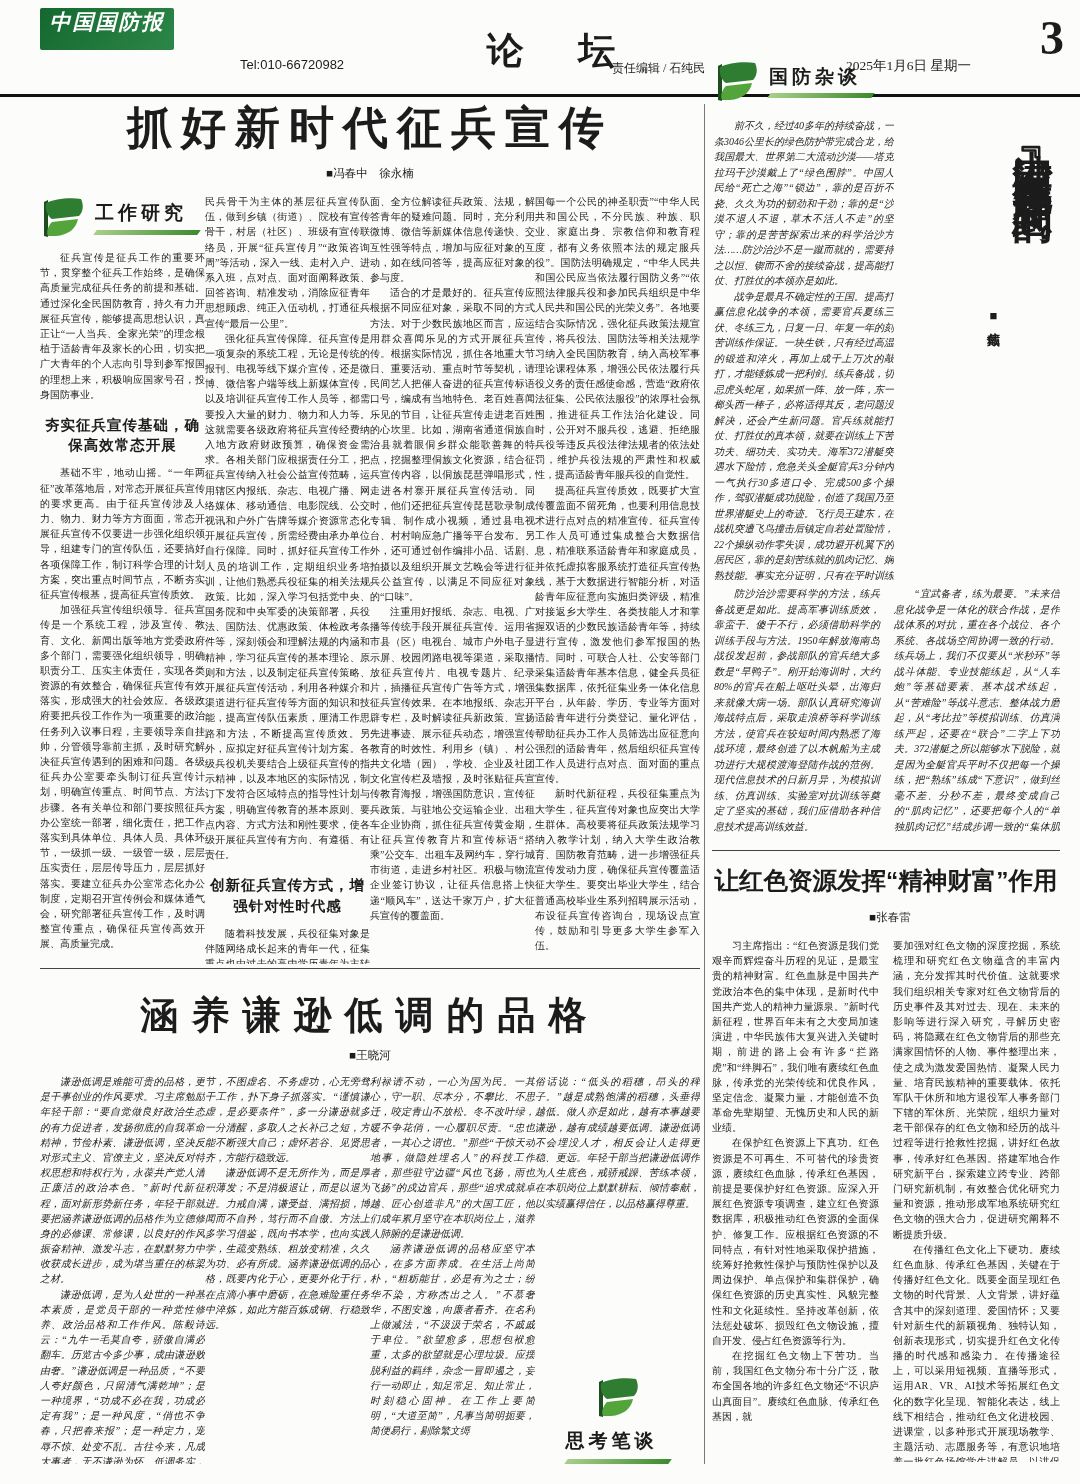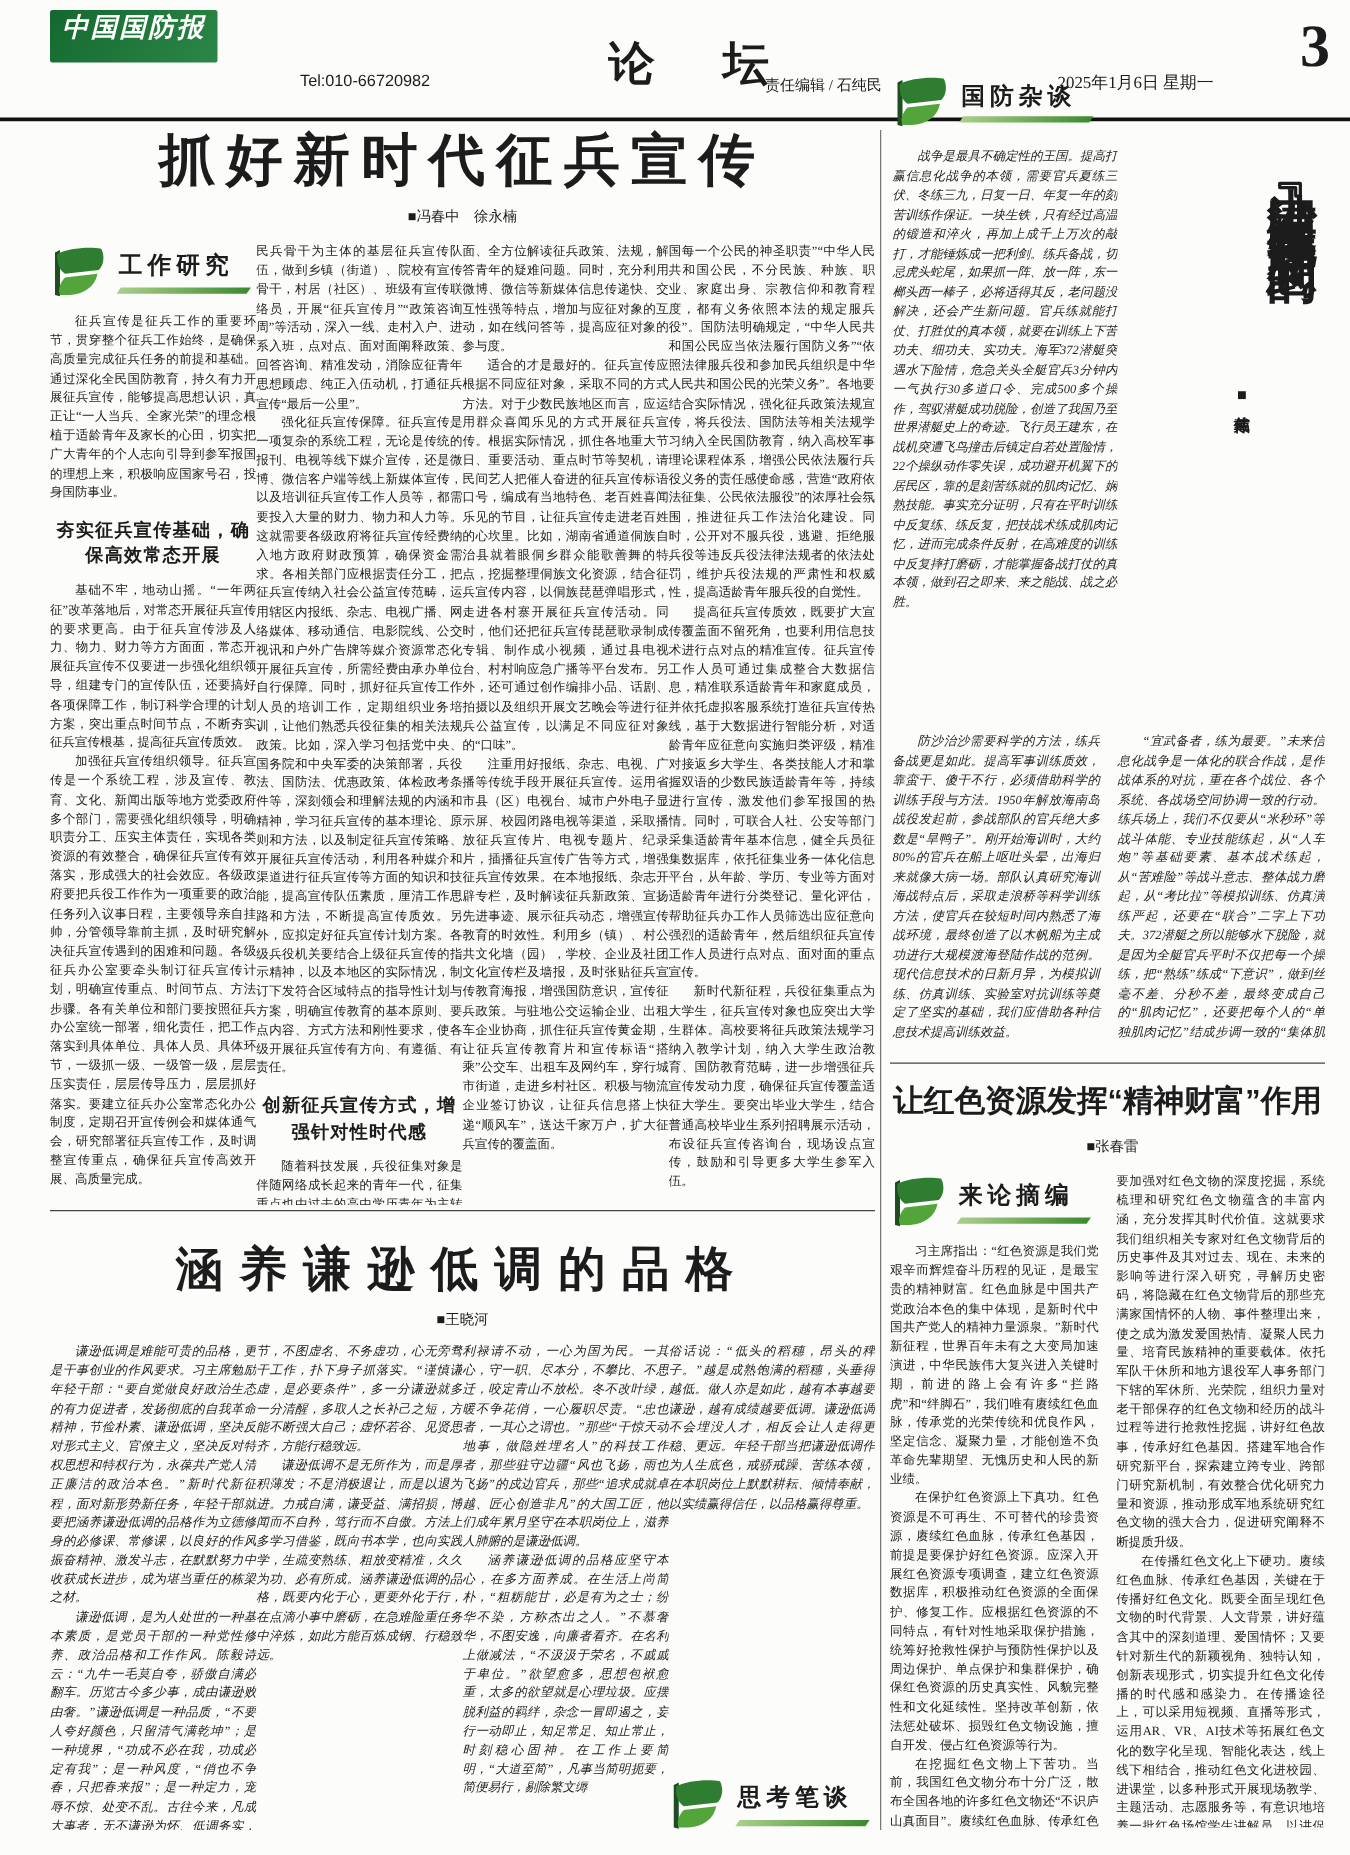--- a/index.html
+++ b/index.html
@@ -55,21 +55,21 @@
   .rr-byline{left:716px;top:910px;width:348px;text-align:center;font-size:11.5px;}
   .rr-cols{left:712px;top:938px;width:348px;height:524px;gap:14px;}
   
   .hm-rule{left:40px;top:968px;width:660px;height:1px;background:#444;}
   .hm-title{left:40px;top:990px;width:660px;text-align:center;font-size:38px;font-weight:bold;
             letter-spacing:13px;font-family:"Liberation Serif","DejaVu Serif",serif;}
   .hm-byline{left:40px;top:1048px;width:660px;text-align:center;font-size:11.5px;}
   .hm-cols{left:40px;top:1074px;width:660px;height:390px;}
   .hm-col4{display:flex;flex-direction:column;}
   .hm-col4 .listwrap{flex:1;overflow:hidden;}
-  .tk-badge{margin:10px 0 0 0;}
+  .tk-badge{margin:10px 0 0 0;flex-direction:column;}
 </style>
 </head>
 <body>
 
 <div class="page">
 
   <div class="abs masthead">
     <span>中国国防报</span>
   </div>
   <div class="abs tel">Tel:010-66720982</div>
@@ -138,51 +138,39 @@
       </svg>
     </span>
     <span class="badge-right">
       <span class="badge-text">国防杂谈</span>
       <span class="badge-swoosh"></span>
     </span>
   </div>
 
   <div class="abs dt-top">
     <div class="dt-textcol kai">
+        <p class="bodyp">前不久，经过40多年的持续奋战，一条3046公里长的绿色防护带完成合龙，给我国最大、世界第二大流动沙漠——塔克拉玛干沙漠戴上了“绿色围脖”。中国人民给“死亡之海”“锁边”，靠的是百折不挠、久久为功的韧劲和干劲；靠的是“沙漠不退人不退，草木不活人不走”的坚守；靠的是苦苦探索出来的科学治沙方法……防沙治沙不是一蹴而就的，需要持之以恒、锲而不舍的接续奋战，提高能打仗、打胜仗的本领亦是如此。</p>
         <p class="bodyp">战争是最具不确定性的王国。提高打赢信息化战争的本领，需要官兵夏练三伏、冬练三九，日复一日、年复一年的刻苦训练作保证。一块生铁，只有经过高温的锻造和淬火，再加上成千上万次的敲打，才能锤炼成一把利剑。练兵备战，切忌虎头蛇尾，如果抓一阵、放一阵，东一榔头西一棒子，必将适得其反，老问题没解决，还会产生新问题。官兵练就能打仗、打胜仗的真本领，就要在训练上下苦功夫、细功夫、实功夫。海军372潜艇突遇水下险情，危急关头全艇官兵3分钟内一气执行30多道口令、完成500多个操作，驾驭潜艇成功脱险，创造了我国乃至世界潜艇史上的奇迹。飞行员王建东，在战机突遭飞鸟撞击后镇定自若处置险情，22个操纵动作零失误，成功避开机翼下的居民区，靠的是刻苦练就的肌肉记忆、娴熟技能。事实充分证明，只有在平时训练中反复练、练反复，把技战术练成肌肉记忆，进而完成条件反射，在高难度的训练中反复摔打磨砺，才能掌握备战打仗的真本领，做到召之即来、来之能战、战之必胜。</p>
       </div>
     <div class="dt-titleblock">
       <span class="dt-author">■戴伟</span>
       <span class="dt-vtitle">由沙漠『绿色围脖』想到的</span>
     </div>
   </div>
   <div class="abs dt-bottom kai">
       <p class="bodyp">防沙治沙需要科学的方法，练兵备战更是如此。提高军事训练质效，靠蛮干、傻干不行，必须借助科学的训练手段与方法。1950年解放海南岛战役发起前，参战部队的官兵绝大多数是“旱鸭子”。刚开始海训时，大约80%的官兵在船上呕吐头晕，出海归来就像大病一场。部队认真研究海训海战特点后，采取走浪桥等科学训练方法，使官兵在较短时间内熟悉了海战环境，最终创造了以木帆船为主成功进行大规模渡海登陆作战的范例。现代信息技术的日新月异，为模拟训练、仿真训练、实验室对抗训练等奠定了坚实的基础，我们应借助各种信息技术提高训练效益。</p>
       <p class="bodyp">“宜武备者，练为最要。”未来信息化战争是一体化的联合作战，是作战体系的对抗，重在各个战位、各个系统、各战场空间协调一致的行动。练兵场上，我们不仅要从“米秒环”等战斗体能、专业技能练起，从“人车炮”等基础要素、基本战术练起，从“苦难险”等战斗意志、整体战力磨起，从“考比拉”等模拟训练、仿真演练严起，还要在“联合”二字上下功夫。372潜艇之所以能够水下脱险，就是因为全艇官兵平时不仅把每一个操练，把“熟练”练成“下意识”，做到丝毫不差、分秒不差，最终变成自己的“肌肉记忆”，还要把每个人的“单独肌肉记忆”结成步调一致的“集体肌肉记忆”，关键时刻做到“协同配合如一人”。</p>
     </div>
 
   <div class="abs rr-rule"></div>
   <div class="abs rr-title">让红色资源发挥“精神财富”作用</div>
   <div class="abs rr-byline">■张春雷</div>
 
   <div class="abs cols rr-cols">
     <div class="col">
-      <div class="badge">
-        <span class="badge-icon">
-          <svg viewBox="0 0 46 42" aria-hidden="true">
-            <path d="M4 6 L8 4 L8 41 L4 40 Z" fill="#1d4d20"></path>
-            <path d="M6 7 C14 3 30 1 41 3 C44 9 43 16 39 20 L12 23 C7 20 5 13 6 7 Z" fill="#2f7d31"></path>
-            <path d="M12 26 L38 23 C36 33 28 39 16 40 L8 40 C6 36 8 30 12 26 Z" fill="#53a43b"></path>
-          </svg>
-        </span>
-        <span class="badge-right">
-          <span class="badge-text">来论摘编</span>
-          <span class="badge-swoosh"></span>
-        </span>
-      </div>
       <div>
           <p class="bodyp">习主席指出：“红色资源是我们党艰辛而辉煌奋斗历程的见证，是最宝贵的精神财富。红色血脉是中国共产党政治本色的集中体现，是新时代中国共产党人的精神力量源泉。”新时代新征程，世界百年未有之大变局加速演进，中华民族伟大复兴进入关键时期，前进的路上会有许多“拦路虎”和“绊脚石”，我们唯有赓续红色血脉，传承党的光荣传统和优良作风，坚定信念、凝聚力量，才能创造不负革命先辈期望、无愧历史和人民的新业绩。</p>
           <p class="bodyp">在保护红色资源上下真功。红色资源是不可再生、不可替代的珍贵资源，赓续红色血脉，传承红色基因，前提是要保护好红色资源。应深入开展红色资源专项调查，建立红色资源数据库，积极推动红色资源的全面保护、修复工作。应根据红色资源的不同特点，有针对性地采取保护措施，统筹好抢救性保护与预防性保护以及周边保护、单点保护和集群保护，确保红色资源的历史真实性、风貌完整性和文化延续性。坚持改革创新，依法惩处破坏、损毁红色文物设施，擅自开发、侵占红色资源等行为。</p>
           <p class="bodyp">在挖掘红色文物上下苦功。当前，我国红色文物分布十分广泛，散布全国各地的许多红色文物还“不识庐山真面目”。赓续红色血脉、传承红色基因，就</p>
         </div>
     </div>
     <div class="col">
       <div>
           <p class="bodyp cont">要加强对红色文物的深度挖掘，系统梳理和研究红色文物蕴含的丰富内涵，充分发挥其时代价值。这就要求我们组织相关专家对红色文物背后的历史事件及其对过去、现在、未来的影响等进行深入研究，寻解历史密码，将隐藏在红色文物背后的那些充满家国情怀的人物、事件整理出来，使之成为激发爱国热情、凝聚人民力量、培育民族精神的重要载体。依托军队干休所和地方退役军人事务部门下辖的军休所、光荣院，组织力量对老干部保存的红色文物和经历的战斗过程等进行抢救性挖掘，讲好红色故事，传承好红色基因。搭建军地合作研究新平台，探索建立跨专业、跨部门研究新机制，有效整合优化研究力量和资源，推动形成军地系统研究红色文物的强大合力，促进研究阐释不断提质升级。</p>
           <p class="bodyp">在传播红色文化上下硬功。赓续红色血脉、传承红色基因，关键在于传播好红色文化。既要全面呈现红色文物的时代背景、人文背景，讲好蕴含其中的深刻道理、爱国情怀；又要针对新生代的新颖视角、独特认知，创新表现形式，切实提升红色文化传播的时代感和感染力。在传播途径上，可以采用短视频、直播等形式，运用AR、VR、AI技术等拓展红色文化的数字化呈现、智能化表达，线上线下相结合，推动红色文化进校园、进课堂，以多种形式开展现场教学、主题活动、志愿服务等，有意识地培养一批红色场馆学生讲解员，以讲促学、以学促讲、学讲相长，促进学生对红色文化的深层次认知，传承好红色基因。</p>

